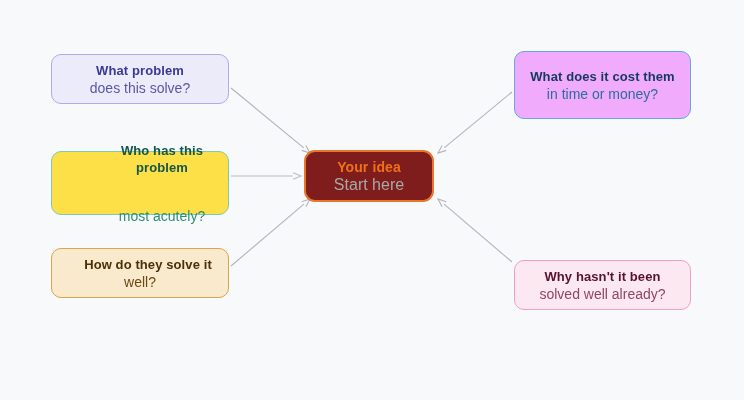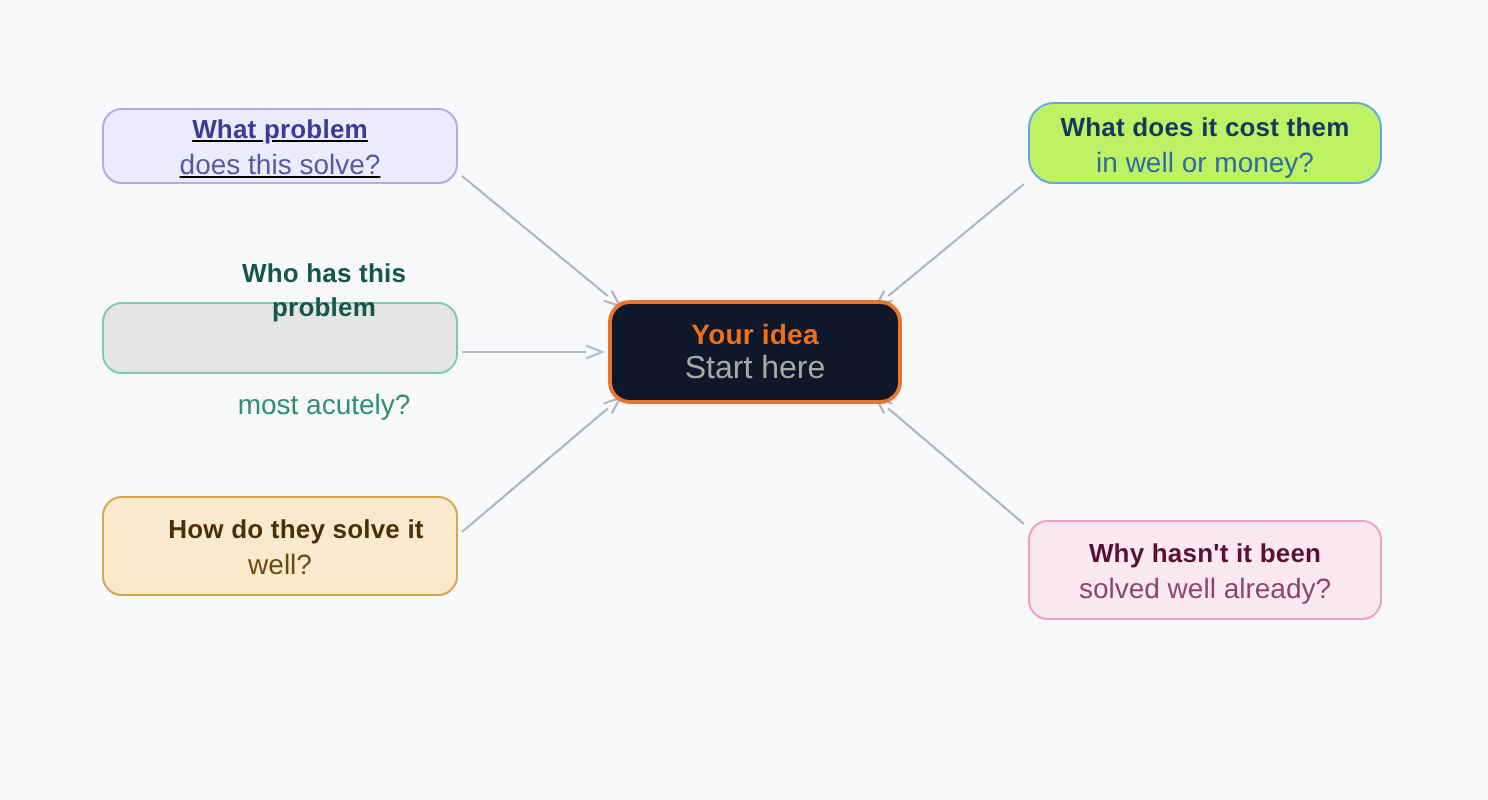--- a/index.html
+++ b/index.html
@@ -83,43 +83,43 @@
       <g>
         <line x1="512" y1="92" x2="444.17303321095835" y2="147.91141856934516" stroke="#b0b4bd" stroke-width="1.1"></line>
         <polyline points="442.1376006386964,145.44220528496183 438,153 446.2084657832203,150.3806318537285" fill="none" stroke="#b0b4bd" stroke-width="1.1" stroke-linejoin="miter" stroke-linecap="butt"></polyline>
       </g>
       <g>
         <line x1="512" y1="262" x2="444.09145058658515" y2="204.18596468857928" stroke="#b0b4bd" stroke-width="1.1"></line>
         <polyline points="446.16583646201684,201.7493844539452 438,199 442.01706471115347,206.62254492321335" fill="none" stroke="#b0b4bd" stroke-width="1.1" stroke-linejoin="miter" stroke-linecap="butt"></polyline>
       </g>
     </svg>
 
-  <div class="node" style="left: 51px; top: 54px; width: 178px; height: 38px; background: rgb(236, 235, 250); border-color: rgb(179, 170, 232); text-decoration: underline;">
+  <div class="node" style="left: 51px; top: 54px; width: 178px; height: 50px; background: rgb(236, 235, 250); border-color: rgb(179, 170, 232);">
     <div class="node-title" style="color: rgb(60, 58, 148);">What problem</div>
     <div class="node-subtitle" style="color: rgb(90, 87, 171);">does this solve?</div>
   </div>
 
-  <div class="node" style="left: 51px; top: 151px; width: 178px; height: 36px; background: #e5e5e5; border-color: rgb(125, 203, 174); padding-left: 44px;">
+  <div class="node" style="left: 51px; top: 151px; width: 178px; height: 64px; background: #fde047; border-color: rgb(125, 203, 174); padding-left: 44px;">
     <div class="node-title" style="color: rgb(20, 86, 74);">Who has this problem</div>
     <div class="node-subtitle" style="color: rgb(47, 143, 114); margin-top: 32px;">most acutely?</div>
   </div>
 
   <div class="node" style="left: 51px; top: 248px; width: 178px; height: 50px; background: rgb(249, 233, 205); border-color: rgb(217, 165, 74);">
     <div class="node-title" style="color: rgb(74, 48, 8); margin-left: 16px;">How do they solve it</div>
     <div class="node-subtitle" style="color: rgb(107, 74, 18);">well?</div>
   </div>
 
-  <div class="node" style="left: 514px; top: 51px; width: 177px; height: 41px; background: #bef264; border-color: rgb(99, 168, 224); border-radius: 13px;">
+  <div class="node" style="left: 514px; top: 51px; width: 177px; height: 68px; background: #f0abfc; border-color: rgb(99, 168, 224);">
     <div class="node-title" style="color: rgb(21, 57, 94);">What does it cost them</div>
-    <div class="node-subtitle" style="color: rgb(45, 108, 163);">in well or money?</div>
+    <div class="node-subtitle" style="color: rgb(45, 108, 163);">in time or money?</div>
   </div>
 
   <div class="node" style="left: 514px; top: 260px; width: 177px; height: 50px; background: rgb(252, 232, 240); border-color: rgb(237, 160, 191);">
     <div class="node-title" style="color: rgb(88, 18, 47);">Why hasn't it been</div>
     <div class="node-subtitle" style="color: rgb(142, 70, 104);">solved well already?</div>
   </div>
 
-  <div class="node center" style="left: 304px; top: 150px; width: 147px; height: 52px; background: #0f172a; border-color: rgb(232, 118, 44);">
+  <div class="node center" style="left: 304px; top: 150px; width: 130px; height: 52px; background: #7f1d1d; border-color: rgb(232, 118, 44);">
     <div class="node-title" style="color: rgb(240, 112, 24);">Your idea</div>
     <div class="node-subtitle" style="color: rgb(168, 168, 168);">Start here</div>
   </div>
 
 </div>
 
 </body></html>

